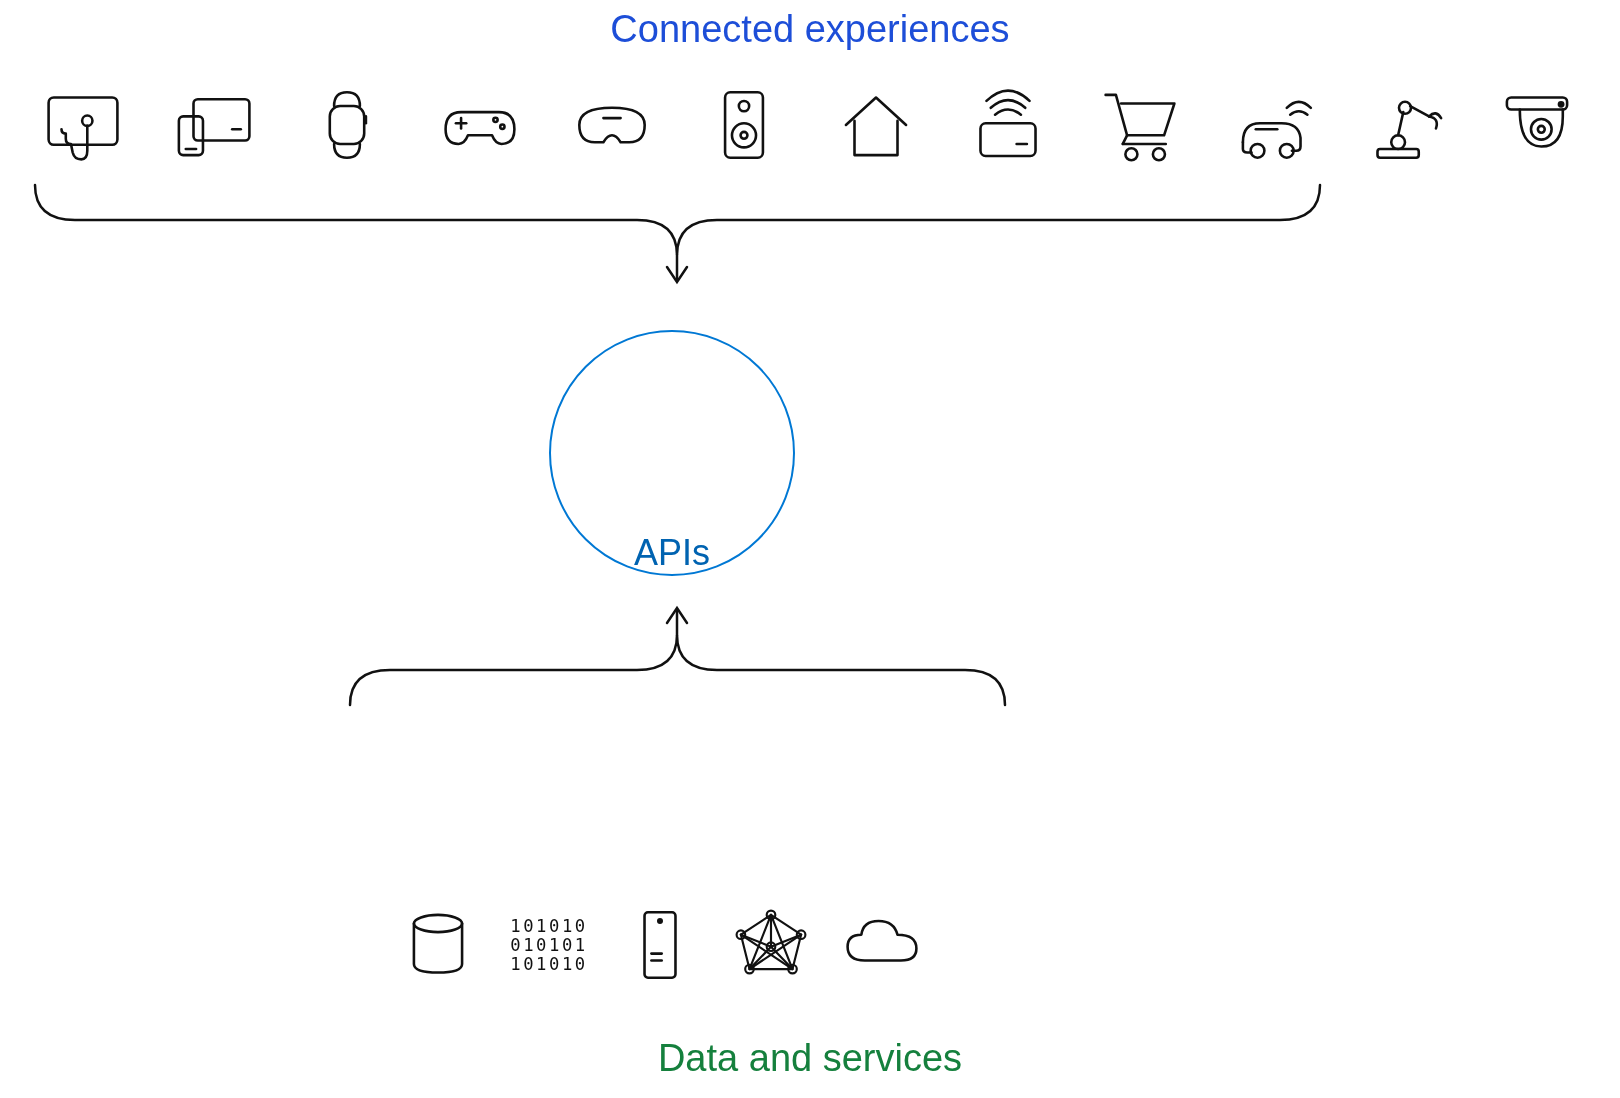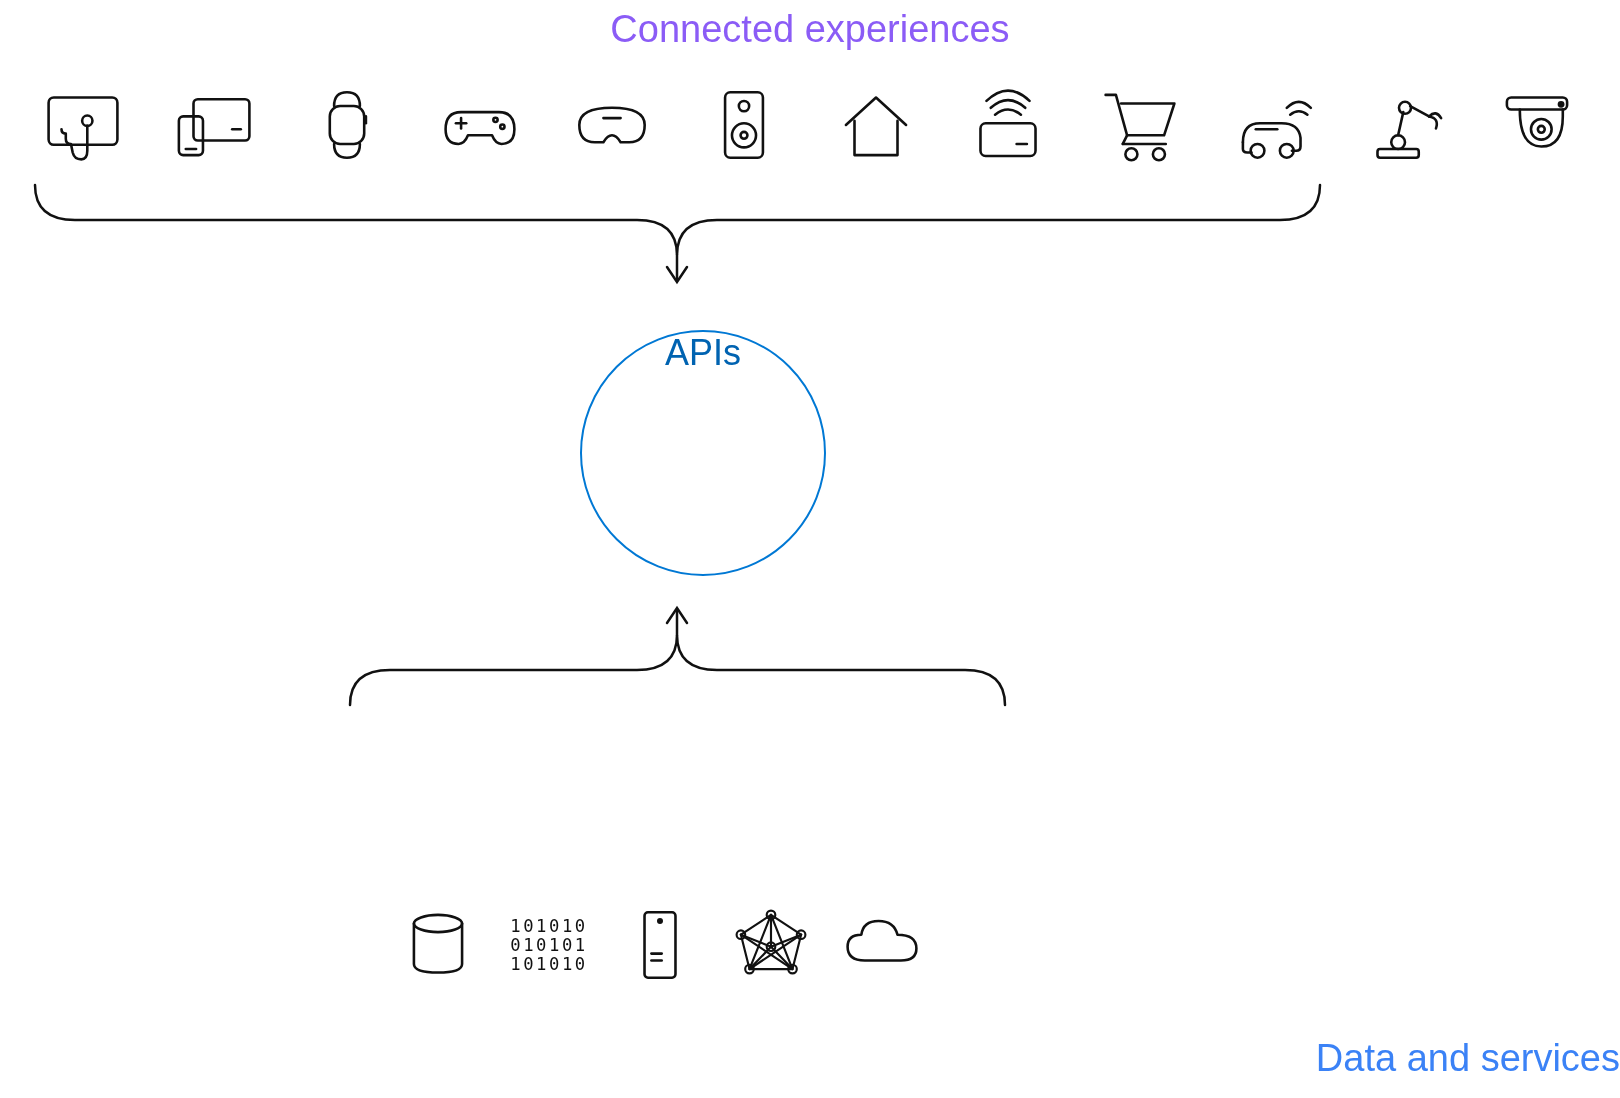--- a/index.html
+++ b/index.html
@@ -1,24 +1,24 @@
 <!DOCTYPE html>
 <html><head>
 <meta charset="utf-8">
 <style>
   html,body{margin:0;padding:0;background:#fff;font-family:"Segoe UI",Arial,sans-serif;color:#222}
   .canvas{position:relative;width:1620px;height:1098px;margin:0 auto}
-  .title-top{position:absolute;top:8px;left:0;right:0;text-align:center;font-size:38px;font-weight:400;color:#8b5cf6}
-  .title-bottom{position:absolute;bottom:18px;left:0;right:0;text-align:right;font-size:38px;font-weight:400;color:#3b82f6}
+  .title-top{position:absolute;top:8px;left:0;right:0;text-align:center;font-size:38px;font-weight:400;color:#1d4ed8}
+  .title-bottom{position:absolute;bottom:18px;left:0;right:0;text-align:center;font-size:38px;font-weight:400;color:#15803d}
   .icons-row{position:absolute;left:40px;right:40px;display:flex;justify-content:space-between;align-items:center}
   .icons-top{top:80px;height:90px}
   .icons-bottom{bottom:110px;left:395px;right:695px;display:flex;justify-content:space-between;align-items:flex-end}
   .icon{width:86px;height:86px;display:flex;align-items:center;justify-content:center;flex:0 0 auto}
   .icon svg{display:block}
-  .circle{position:absolute;left:580px;top:330px;width:242px;height:242px;border:2px solid #0078D4;border-radius:50%;display:flex;align-items:flex-start;justify-content:center}
+  .circle{position:absolute;left:549px;top:330px;width:242px;height:242px;border:2px solid #0078D4;border-radius:50%;display:flex;align-items:flex-end;justify-content:center}
   .circle-label{font-size:36px;color:#0063B1}
   .brace-top{position:absolute;left:30px;top:185px;width:1295px;height:100px}
   .brace-bottom{position:absolute;left:345px;top:605px;width:665px;height:100px}
   .brace-top svg,.brace-bottom svg{width:100%;height:100%;overflow:visible}
 </style>
 </head>
 <body>
 
 <div class="canvas">
 

